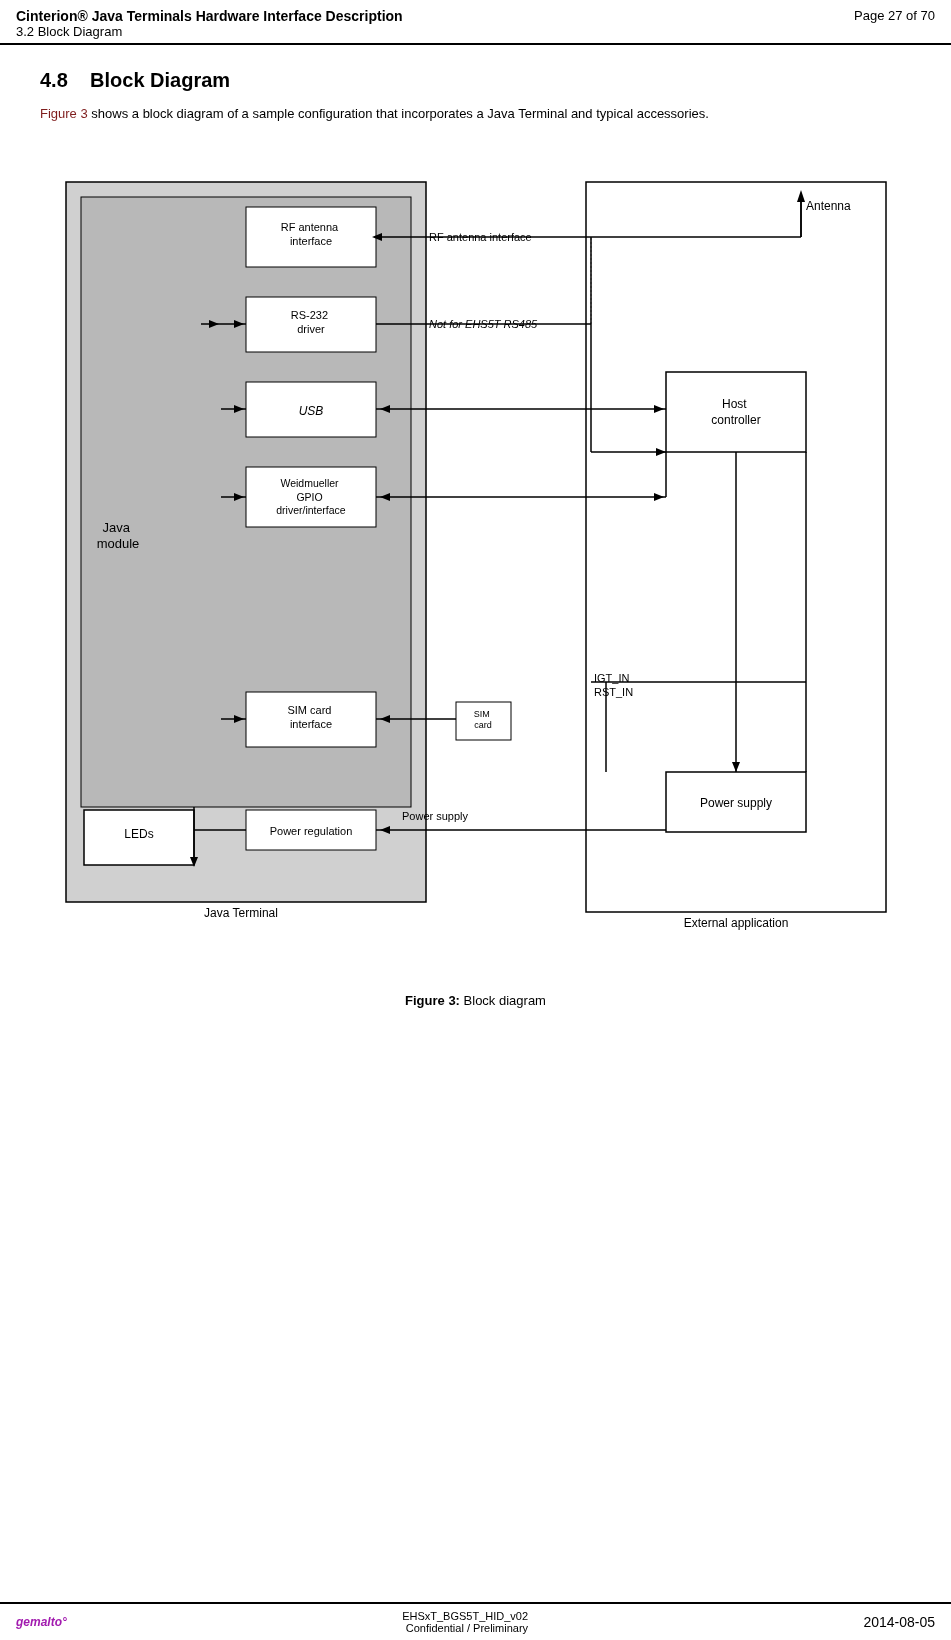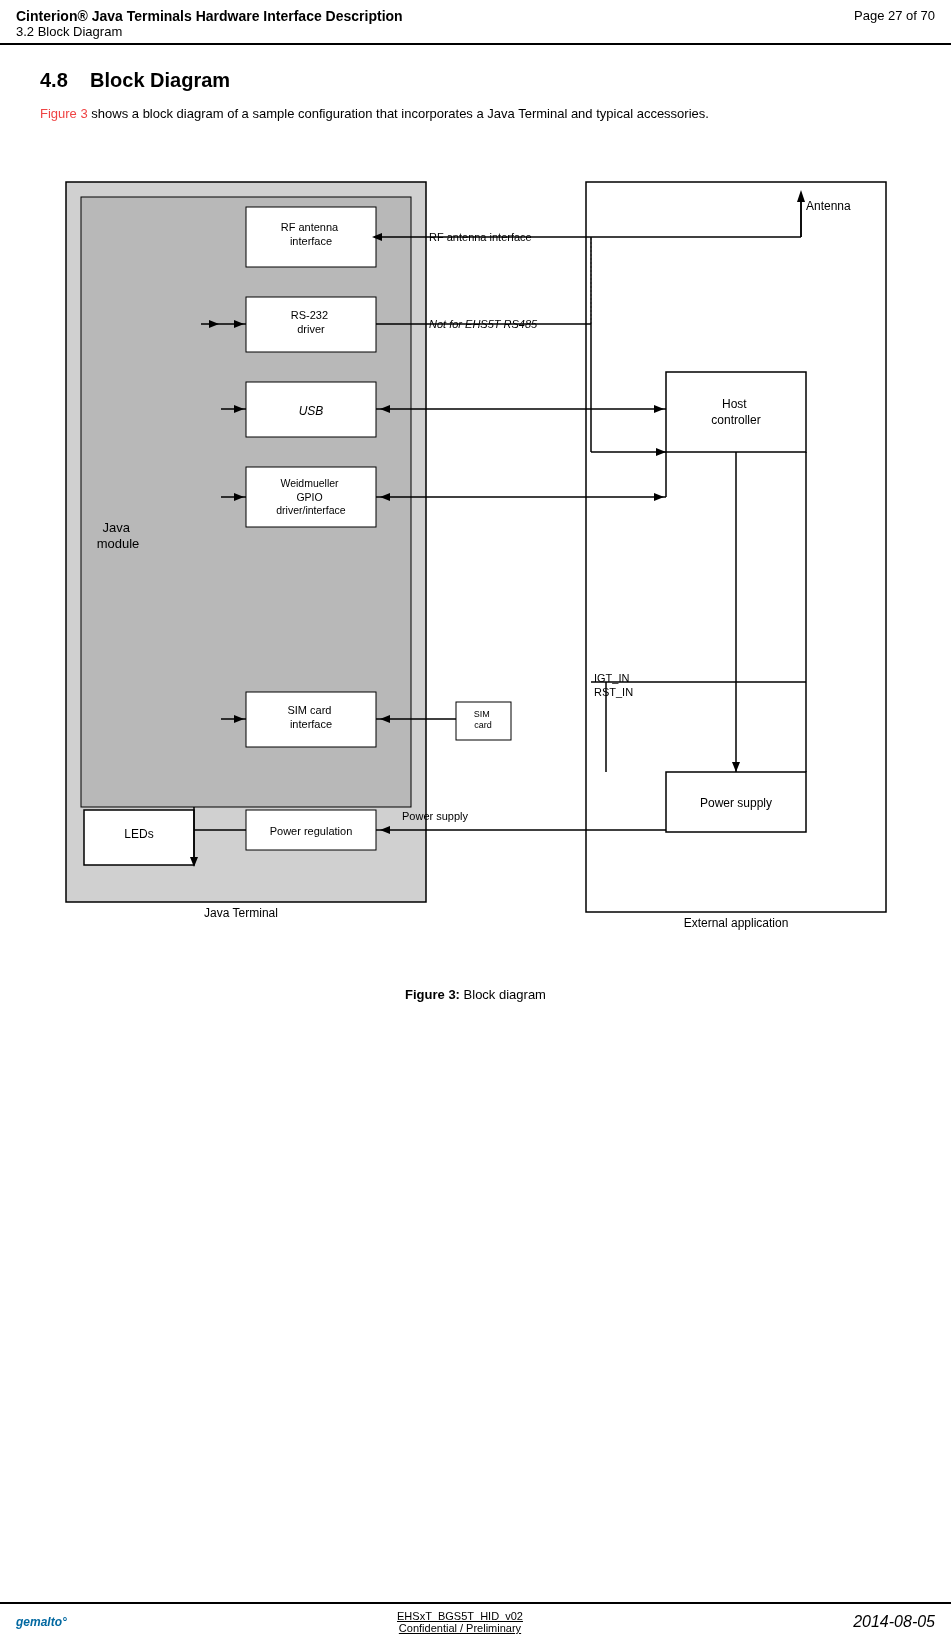--- a/index.html
+++ b/index.html
@@ -33,65 +33,65 @@
     .section-heading h2 {
       font-size: 20px;
       font-weight: bold;
       margin-bottom: 12px;
     }
     .section-heading p {
       font-size: 13px;
       line-height: 1.5;
     }
     .section-heading a {
-      color: #ef4444;
+      color: #7f1d1d;
       text-decoration: none;
     }
 
     
     .diagram-area {
       padding: 16px 40px 16px 40px;
       position: relative;
     }
 
     .diagram-svg-wrapper {
       width: 860px;
       margin: 0 auto;
     }
 
     
     .figure-caption {
       text-align: center;
       font-size: 13px;
-      margin-top: 12px;
+      margin-top: 18px;
       margin-bottom: 20px;
     }
     .figure-caption strong { font-weight: bold; }
 
     
     .page-footer {
       position: fixed;
       bottom: 0;
       left: 0;
       width: 951px;
       border-top: 2px solid #000;
       display: flex;
       justify-content: space-between;
       align-items: center;
       padding: 6px 16px;
       background: #fff;
     }
     .footer-logo {
       font-size: 12px;
       font-style: italic;
-      color: #0369a1;
+      color: #a21caf;
       font-weight: bold;
     }
-    .footer-center { font-size: 11px; text-align: center; text-decoration: underline; }
-    .footer-right { font-size: 16px; font-style: italic; }
+    .footer-center { font-size: 11px; text-align: right; }
+    .footer-right { font-size: 14px; }
   </style>
 </head>
 <body>
 
 <div class="page-header">
   <div class="header-left">
     <div class="header-title">Cinterion® Java Terminals Hardware Interface Description</div>
     <div class="header-subtitle">3.2 Block Diagram</div>
   </div>
   <div class="header-right">Page 27 of 70</div>

